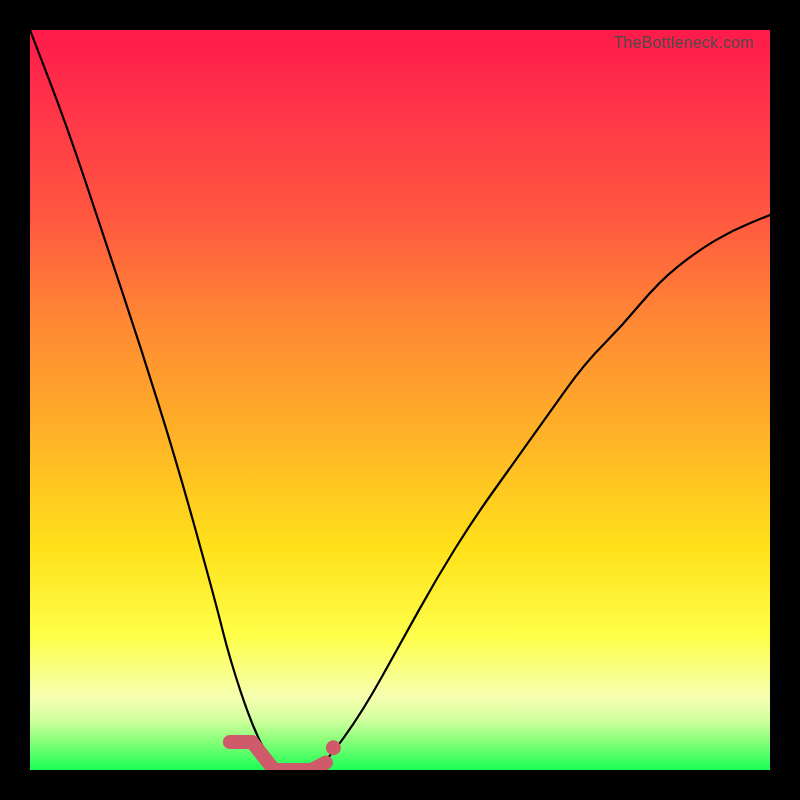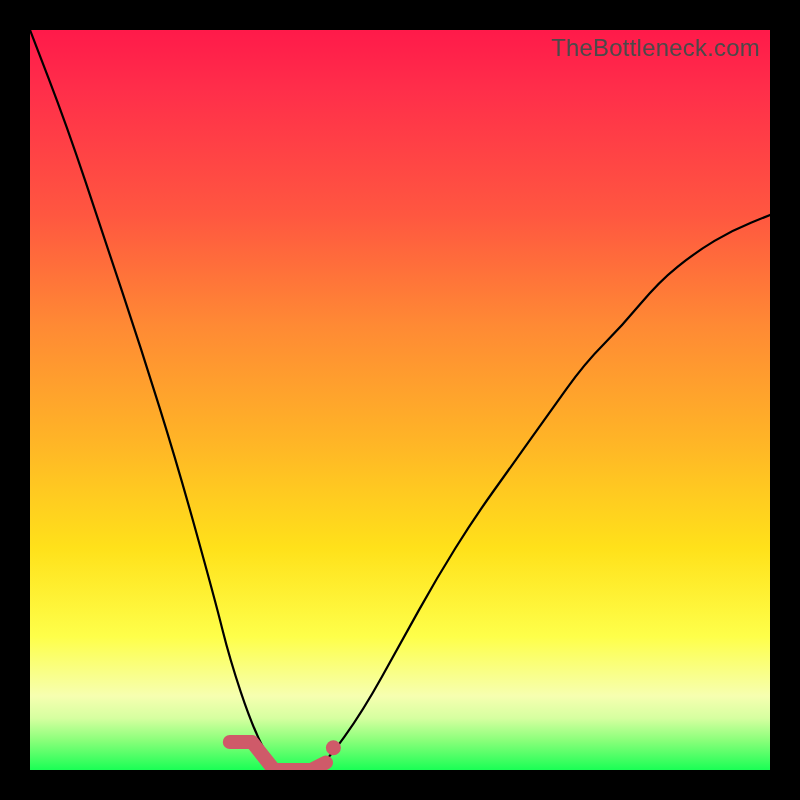--- a/index.html
+++ b/index.html
@@ -28,23 +28,23 @@
       #feff4a 82%,
       #f6ffb0 90%,
       #d6ffa0 93%,
       #8aff7a 96%,
       #1aff55 100%
     );
   }
   .watermark {
     position: absolute;
     top: 4px;
-    right: 10px;
+    right: 16px;
     color: #4a4a4a;
-    font-size: 24px;
+    font-size: 16px;
     font-weight: 500;
     letter-spacing: 0.2px;
     z-index: 5;
   }
   svg.curve {
     position: absolute;
     left: 0;
     top: 0;
     width: 740px;
     height: 740px;

